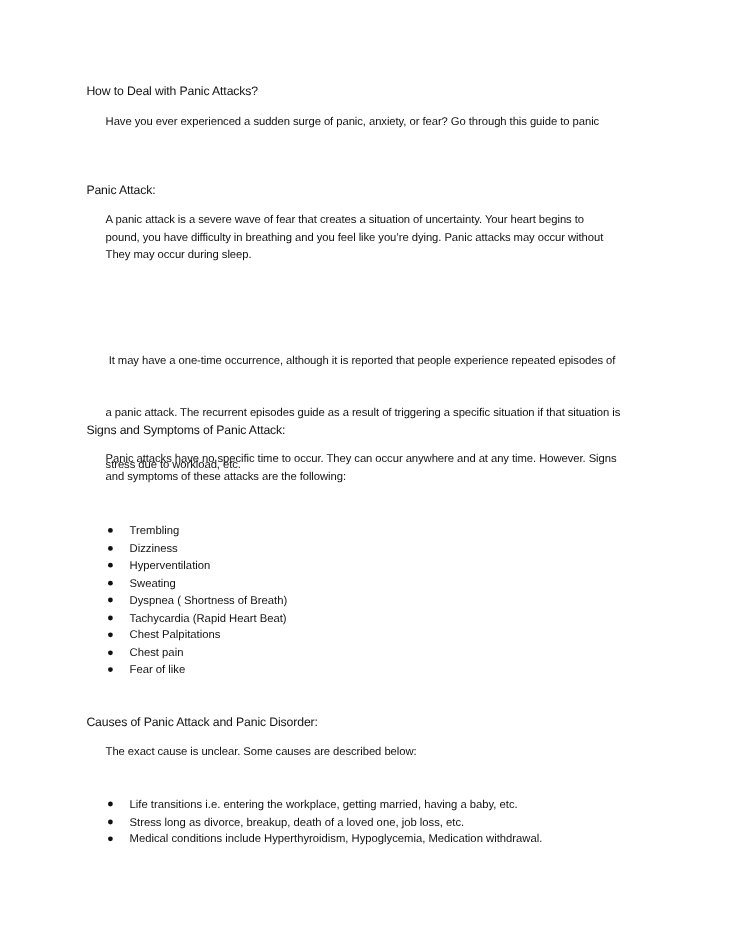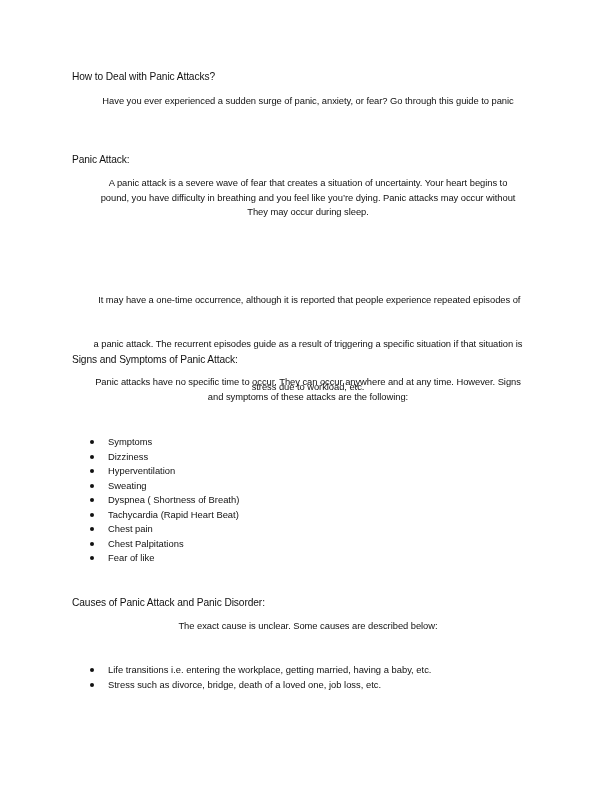--- a/index.html
+++ b/index.html
@@ -1,20 +1,20 @@
 <!DOCTYPE html>
 <html><head>
 <meta charset="utf-8">
 <style>
   html, body { margin: 0; padding: 0; background: #ffffff; }
   body { width: 612px; height: 792px; position: relative; overflow: hidden;
          font-family: "Liberation Sans", "DejaVu Sans", sans-serif; color: #111; }
   .page { position: absolute; left: 72px; top: 0; width: 470px; }
   .h { position: absolute; left: 0; font-weight: normal; font-size: 10.2px; letter-spacing: -0.1px; white-space: nowrap; }
-  .p { position: absolute; left: 0; width: 472px; font-size: 9.4px; line-height: 14.5px; letter-spacing: -0.05px; text-align: center; }
+  .p { position: absolute; left: 16px; width: 472px; font-size: 9.4px; line-height: 14.5px; letter-spacing: -0.05px; }
   .p .ln { display: block; white-space: nowrap; }
   ul.bl { position: absolute; left: 0; margin: 0; padding: 0; list-style: none; }
   ul.bl li { position: relative; padding-left: 36px; font-size: 9.4px; line-height: 14.5px; white-space: nowrap; }
   ul.bl li .dot { position: absolute; left: 18px; top: 5px; width: 4px; height: 4px; border-radius: 50%; background: #111; }
 </style>
 </head>
 <body>
 
 <div class="page">
 
@@ -39,35 +39,36 @@
   </div>
 
   <div class="h" style="top:354px">Signs and Symptoms of Panic Attack:</div>
 
   <div class="p" style="top:375px">
     <span class="ln">Panic attacks have no specific time to occur. They can occur anywhere and at any time. However. Signs</span>
     <span class="ln">and symptoms of these attacks are the following:</span>
   </div>
 
   <ul class="bl" style="top:435px">
-    <li><span class="dot"></span><span>Symptoms</span></li>
+    <li><span class="dot"></span><span>Trembling</span></li>
     <li><span class="dot"></span><span>Dizziness</span></li>
     <li><span class="dot"></span><span>Hyperventilation</span></li>
     <li><span class="dot"></span><span>Sweating</span></li>
     <li><span class="dot"></span><span>Dyspnea ( Shortness of Breath)</span></li>
     <li><span class="dot"></span><span>Tachycardia (Rapid Heart Beat)</span></li>
+    <li><span class="dot"></span><span>Chest Palpitations</span></li>
     <li><span class="dot"></span><span>Chest pain</span></li>
-    <li><span class="dot"></span><span>Chest Palpitations</span></li>
     <li><span class="dot"></span><span>Fear of like</span></li>
   </ul>
 
   <div class="h" style="top:597px">Causes of Panic Attack and Panic Disorder:</div>
 
   <div class="p" style="top:619px">
     <span class="ln">The exact cause is unclear. Some causes are described below:</span>
   </div>
 
   <ul class="bl" style="top:663px">
     <li><span class="dot"></span><span>Life transitions i.e. entering the workplace, getting married, having a baby, etc.</span></li>
-    <li><span class="dot"></span><span>Stress such as divorce, bridge, death of a loved one, job loss, etc.</span></li>
+    <li><span class="dot"></span><span>Stress long as divorce, breakup, death of a loved one, job loss, etc.</span></li>
+    <li><span class="dot"></span><span>Medical conditions include Hyperthyroidism, Hypoglycemia, Medication withdrawal.</span></li>
   </ul>
 
 </div>
 
 </body></html>

